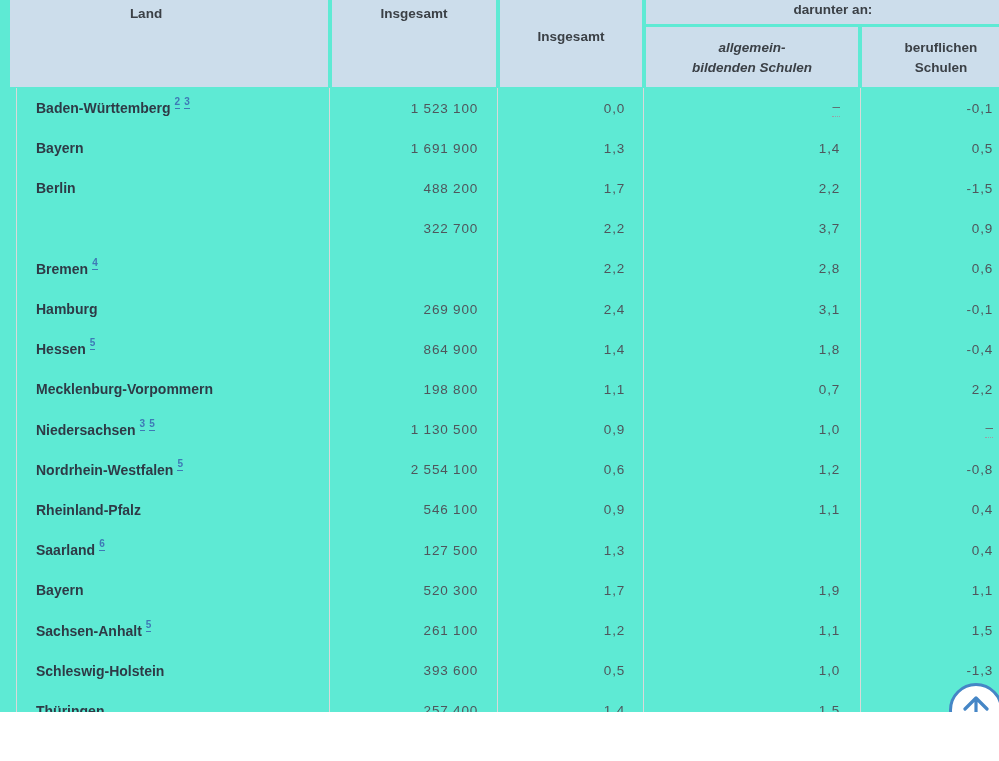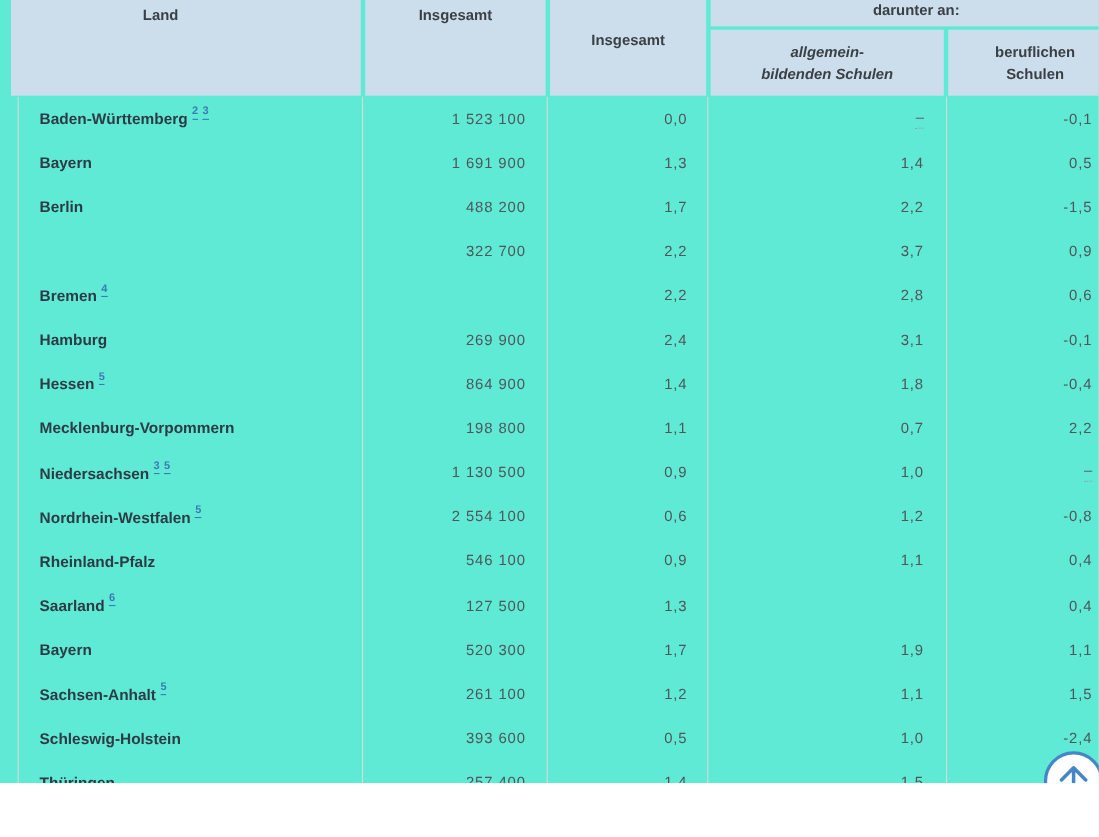--- a/index.html
+++ b/index.html
@@ -235,21 +235,21 @@
     <div class="cell num c4">1,5</div>
   </div>
       <div class="row">
     <div class="cell name">
       <span class="nm">Schleswig-Holstein</span>
 
     </div>
     <div class="cell num c1">393 600</div>
     <div class="cell num c2">0,5</div>
     <div class="cell num c3">1,0</div>
-    <div class="cell num c4">-2,4</div>
+    <div class="cell num c4">-1,3</div>
   </div>
       <div class="row">
     <div class="cell name">
       <span class="nm">Thüringen</span>
 
     </div>
     <div class="cell num c1">257 400</div>
     <div class="cell num c2">1,4</div>
     <div class="cell num c3">1,5</div>
     <div class="cell num c4"></div>

